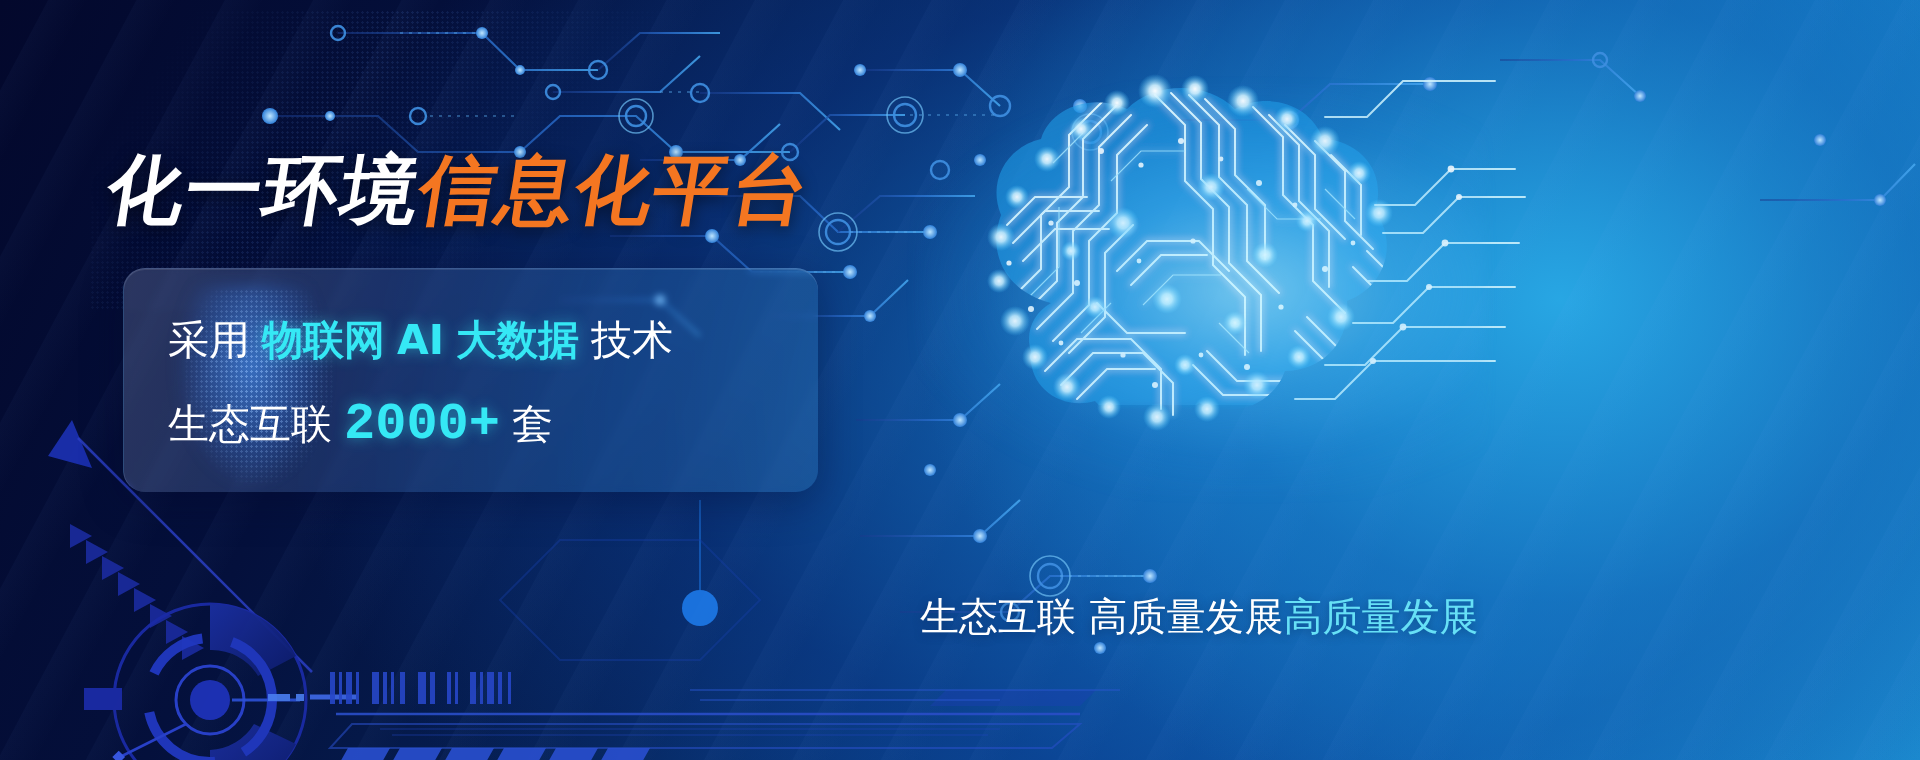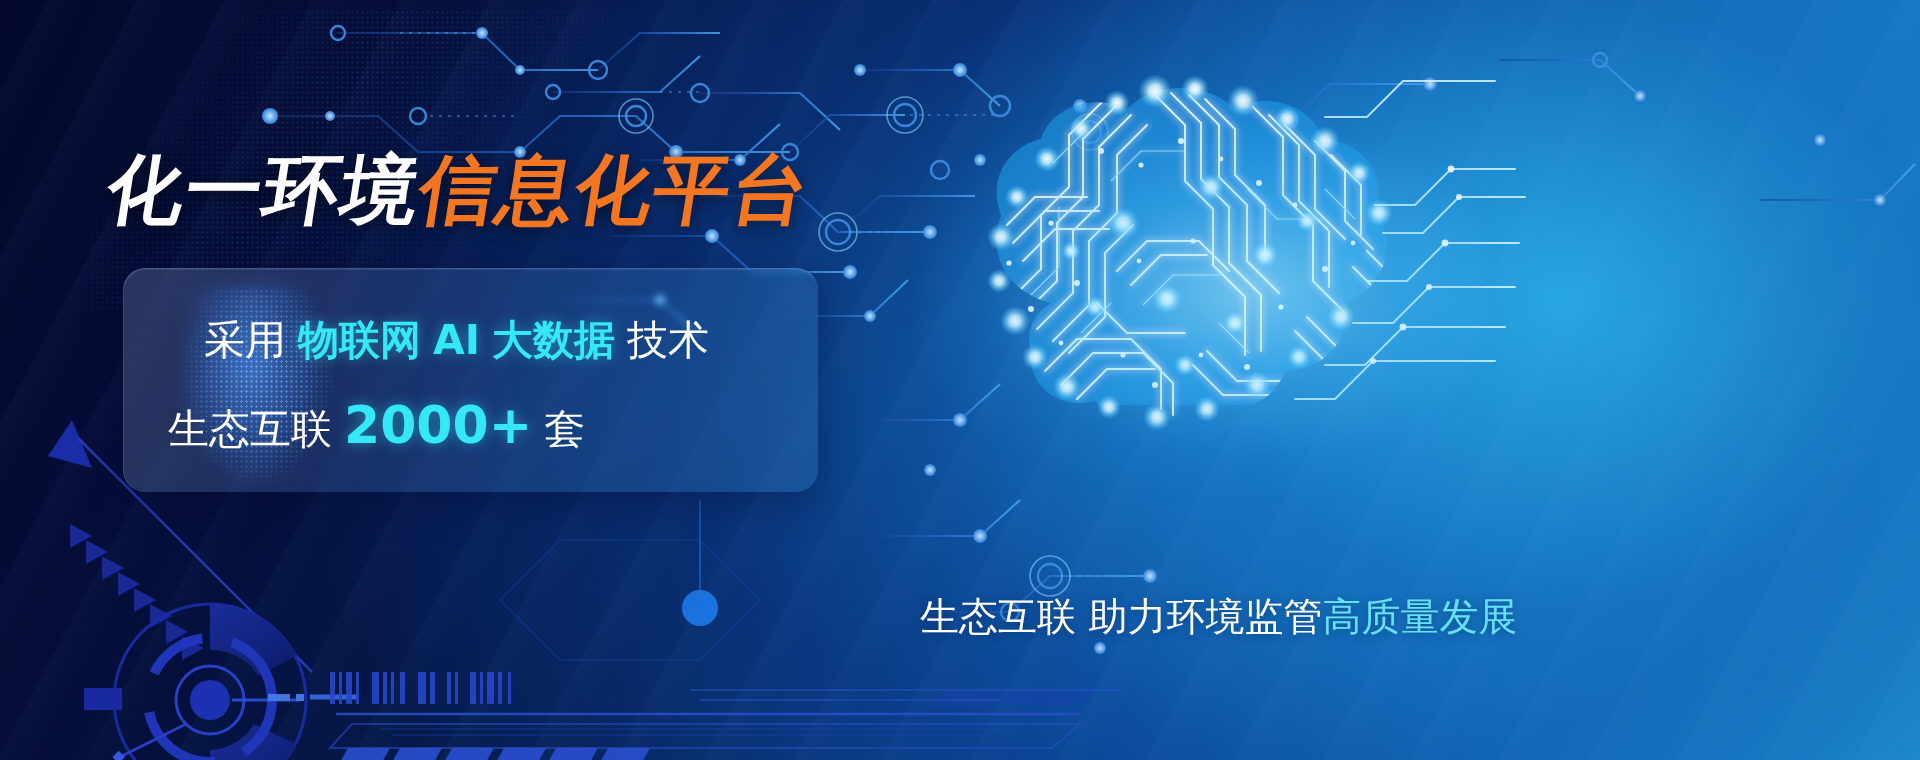--- a/index.html
+++ b/index.html
@@ -80,24 +80,24 @@
     background-image:radial-gradient(rgba(150,195,255,0.50) 1px, transparent 1.4px);
     background-size:5px 5px;
     -webkit-mask-image:radial-gradient(ellipse at 50% 45%, #000 10%, rgba(0,0,0,.6) 45%, rgba(0,0,0,0) 74%);
             mask-image:radial-gradient(ellipse at 50% 45%, #000 10%, rgba(0,0,0,.6) 45%, rgba(0,0,0,0) 74%);
   }
   .cardline {
     position:absolute; left:44px; white-space:nowrap;
     font-family:"DejaVu Sans","Liberation Sans",sans-serif;
     color:#ffffff;
   }
-  #line1 { top:44px; font-size:41px;margin-left:36px; }
+  #line1 { top:44px; font-size:41px; }
   #line2 { top:126px; font-size:41px; }
   .cy { color:#35E8F5; font-weight:bold; text-shadow:0 0 14px rgba(53,232,245,.45); }
-  .big { font-size:52px; }
+  .big { font-size:52px;font-family:Liberation Mono, monospace; }
   .sp { display:inline-block; width:12px; }
 
   
   #tagline {
     position:absolute; left:920px; top:590px;
     font-size:39px; white-space:nowrap;
     font-family:"DejaVu Sans","Liberation Sans",sans-serif;
     color:#ffffff;
     text-shadow:0 2px 10px rgba(0,30,70,.45);
   }
@@ -490,16 +490,16 @@
     <div id="line1" class="cardline">
       <span>采用</span><span class="sp"></span><span class="cy">物联网</span><span class="sp"></span><span class="cy">AI</span><span class="sp"></span><span class="cy">大数据</span><span class="sp"></span><span>技术</span>
     </div>
 
     <div id="line2" class="cardline">
       <span>生态互联</span><span class="sp"></span><span class="cy big">2000+</span><span class="sp"></span><span>套</span>
     </div>
   </div>
 
   <div id="tagline">
-    <span>生态互联 助力环境监管</span><span class="hl">高质量发展</span>
+    <span>生态互联 高质量发展</span><span class="hl">高质量发展</span>
   </div>
 
 </div>
 
 </body></html>

